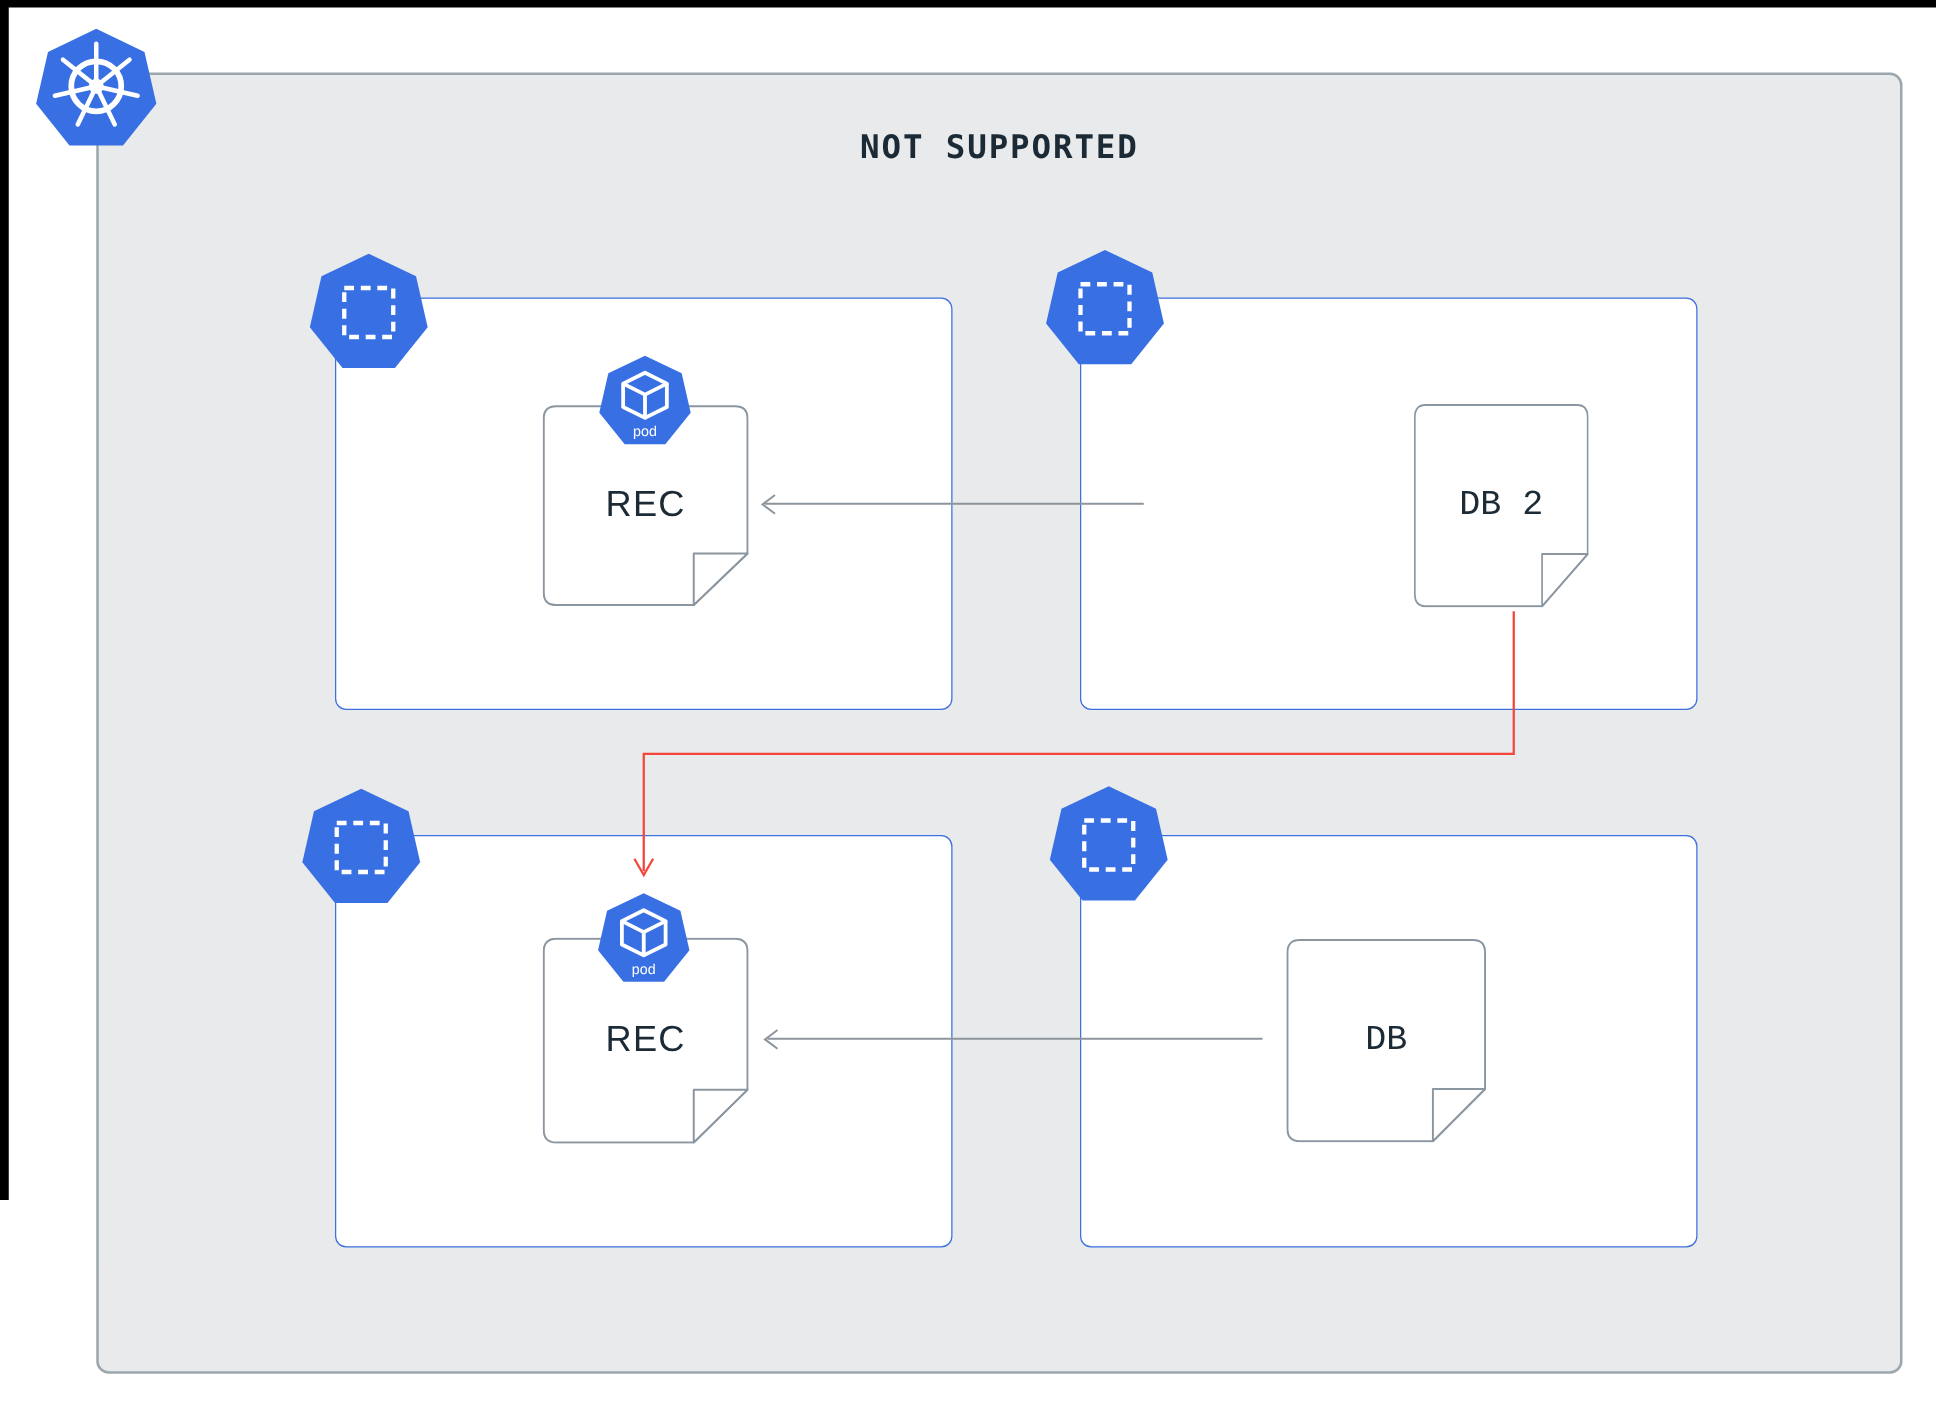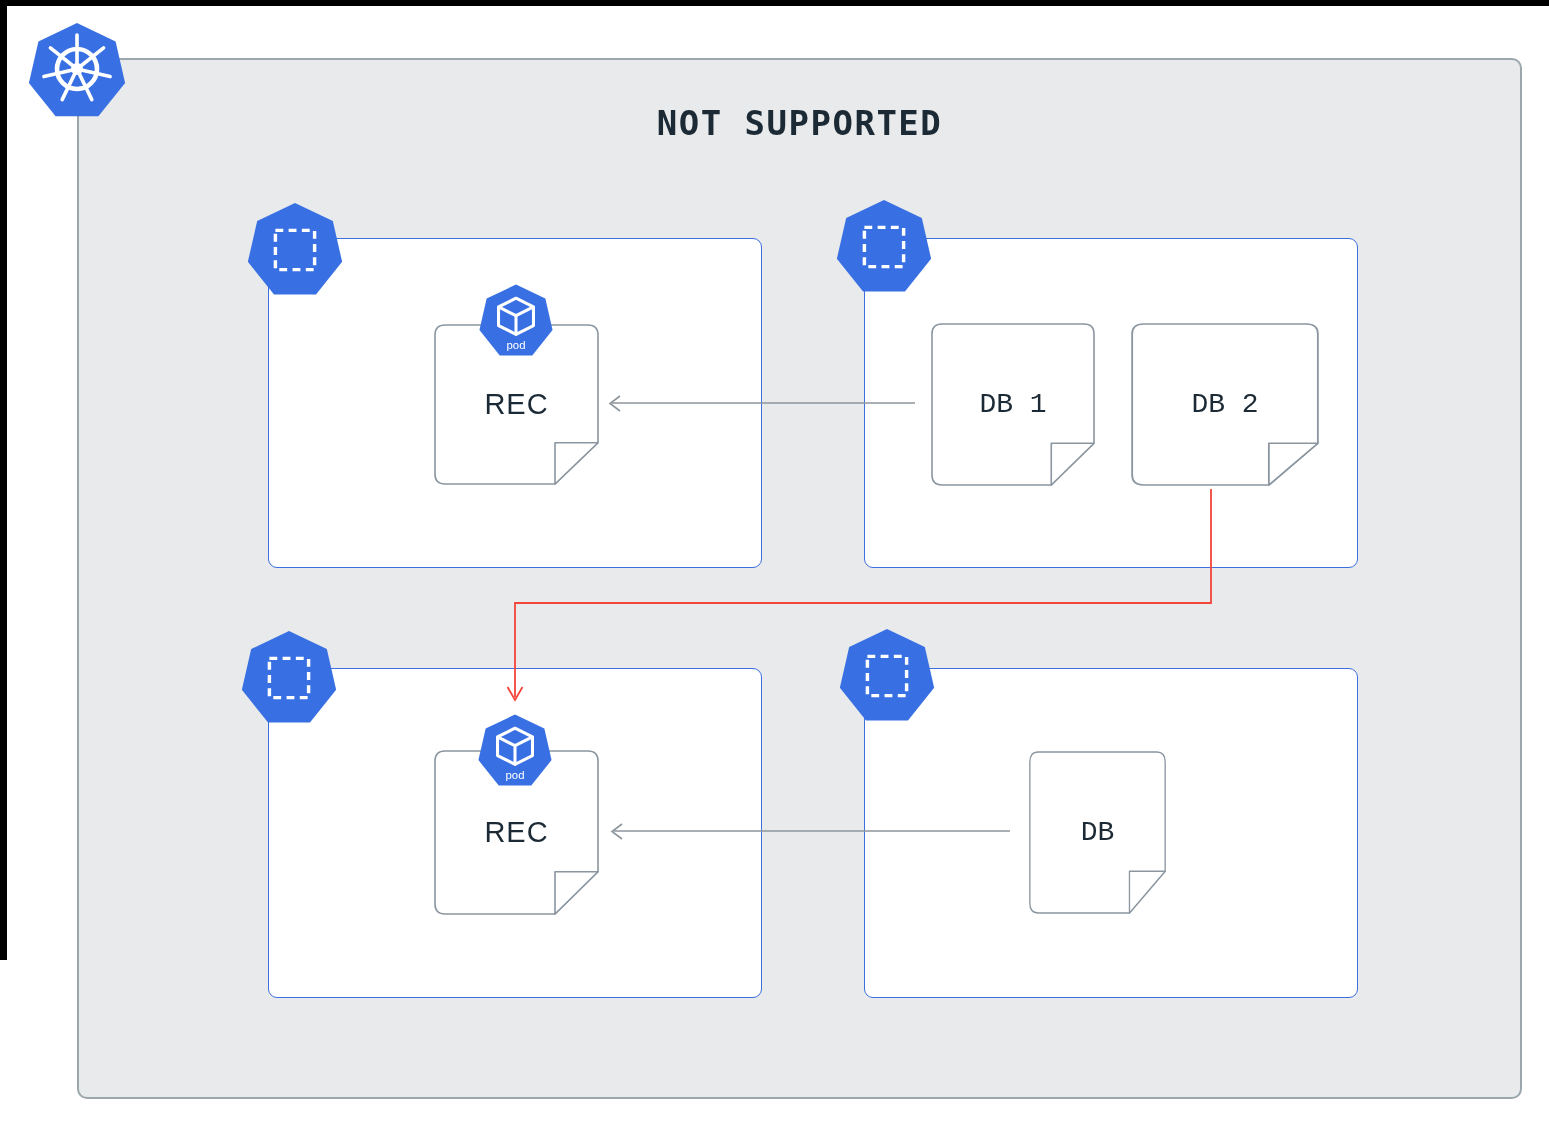--- a/index.html
+++ b/index.html
@@ -21,21 +21,21 @@
   .edge-left{position:absolute;left:0;top:0;width:7px;height:960px;background:#000;}
 
   .canvas{position:absolute;left:77px;top:58px;width:1445px;height:1041px;
     background:var(--canvas-background);border:2px solid var(--canvas-border);
     border-radius:10px;}
 
   .k8s-logo{position:absolute;left:27px;top:21px;width:100px;height:100px;}
 
   .diagram-title{position:absolute;left:77px;top:103px;width:1445px;
     text-align:center;font-family:"DejaVu Sans Mono",monospace;font-weight:bold;
-    font-size:34px;letter-spacing:1.5px;color:var(--text-color);}
+    font-size:26px;letter-spacing:1.5px;color:var(--text-color);}
 
   .ns-box{position:absolute;width:494px;height:330px;background:#fff;
     border:1.5px solid var(--namespace-border-blue);border-radius:9px;}
   .ns-box.tl{left:268px;top:238px;}
   .ns-box.tr{left:864px;top:238px;}
   .ns-box.bl{left:268px;top:668px;}
   .ns-box.br{left:864px;top:668px;}
 
   .ns-hept{position:absolute;width:98px;height:98px;}
   .tl .ns-hept{left:-23px;top:-38px;}
@@ -47,23 +47,23 @@
   .file svg.note{position:absolute;left:0;top:0;width:100%;height:100%;}
   .note .pagepath{fill:#fff;stroke:var(--file-border);stroke-width:1.6;}
   .note .flap{fill:#fff;stroke:var(--file-border);stroke-width:1.6;stroke-linejoin:round;}
   .file .file-label{position:absolute;inset:0;display:flex;align-items:center;
     justify-content:center;color:var(--text-color);}
   .file-label.rec{font-family:Liberation Sans, sans-serif;font-size:29px;letter-spacing:1px;}
   .file-label.db{font-family:"Liberation Mono",monospace;font-size:28px;}
 
   .file.rec-top{left:165px;top:85px;width:165px;height:161px;}
   .file.db1{left:66px;top:84px;width:164px;height:163px;}
-  .file.db2{left:266px;top:84px;width:188px;height:163px;}
+  .file.db2{left:266px;top:84px;width:140px;height:163px;}
   .file.rec-bottom{left:165px;top:81px;width:165px;height:165px;}
-  .file.db-bottom{left:164px;top:82px;width:137px;height:163px;}
+  .file.db-bottom{left:164px;top:82px;width:160px;height:163px;}
 
   .pod-icon{position:absolute;width:76px;height:76px;}
   .tl .pod-icon{left:209px;top:44px;}
   .bl .pod-icon{left:208px;top:44px;}
 
   .hept-fill{fill:var(--kubernetes-blue);}
   .white-stroke{fill:none;stroke:#fff;}
   .pod-text{fill:#fff;font-family:"Liberation Sans",sans-serif;font-size:15px;}
 
   svg.arrows{position:absolute;left:0;top:0;width:1549px;height:1123px;
@@ -118,27 +118,20 @@
       </g>
       <text class="pod-text" x="50" y="87" text-anchor="middle">pod</text>
     </svg>
   </div>
 
   <div class="ns-box tr">
     <svg class="ns-hept" viewBox="0 0 100 100">
       <polygon class="hept-fill" points="50,2 11.4,20.5 1.9,62 28.6,95.3 71.4,95.3 98.1,62 88.6,20.5"></polygon>
       <rect x="30" y="30" width="40" height="40" class="white-stroke" stroke-width="3.5" stroke-dasharray="8 5.5"></rect>
     </svg>
-    <div class="file db1">
-      <svg class="note" viewBox="0 0 165 164" preserveAspectRatio="none">
-        <path class="pagepath" d="M11 1 H154 Q164 1 164 11 V121 L121 163 H11 Q1 163 1 153 V11 Q1 1 11 1 Z"></path>
-        <path class="flap" d="M121 163 V121 H164 Z"></path>
-      </svg>
-      <div class="file-label db">DB 1</div>
-    </div>
     <div class="file db2">
       <svg class="note" viewBox="0 0 165 164" preserveAspectRatio="none">
         <path class="pagepath" d="M11 1 H154 Q164 1 164 11 V121 L121 163 H11 Q1 163 1 153 V11 Q1 1 11 1 Z"></path>
         <path class="flap" d="M121 163 V121 H164 Z"></path>
       </svg>
       <div class="file-label db">DB 2</div>
     </div>
   </div>
 
   <div class="ns-box bl">

